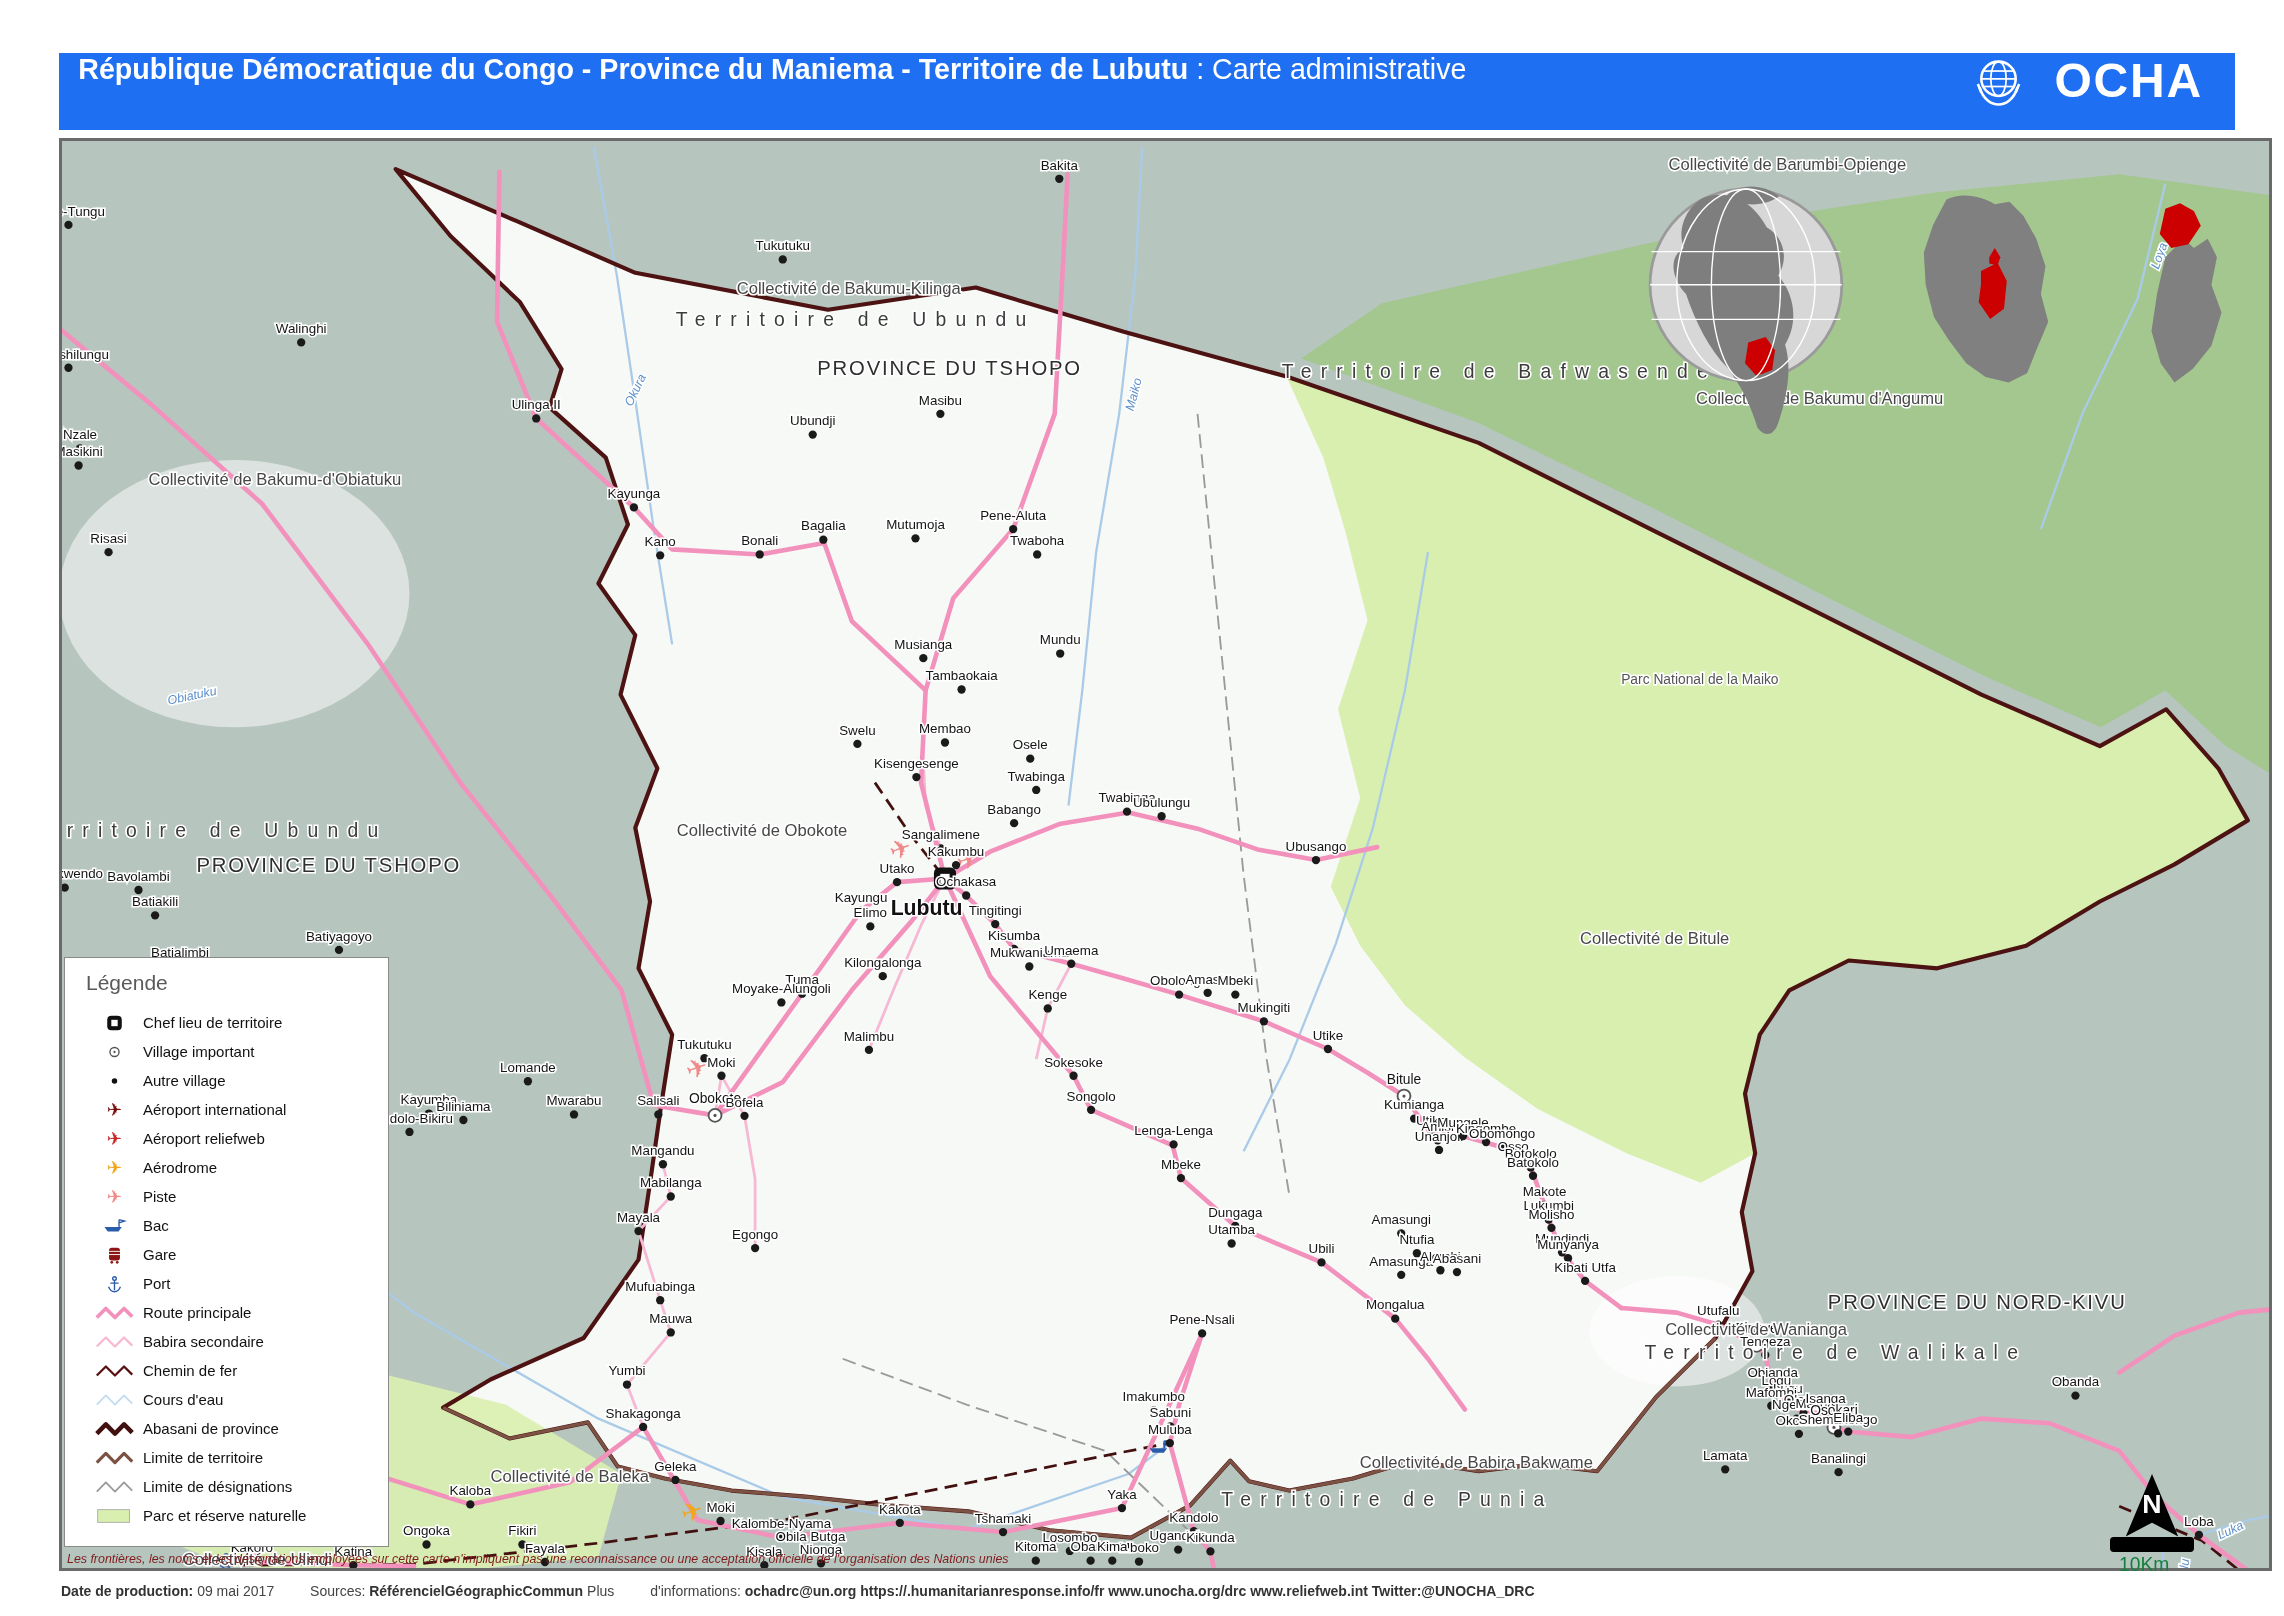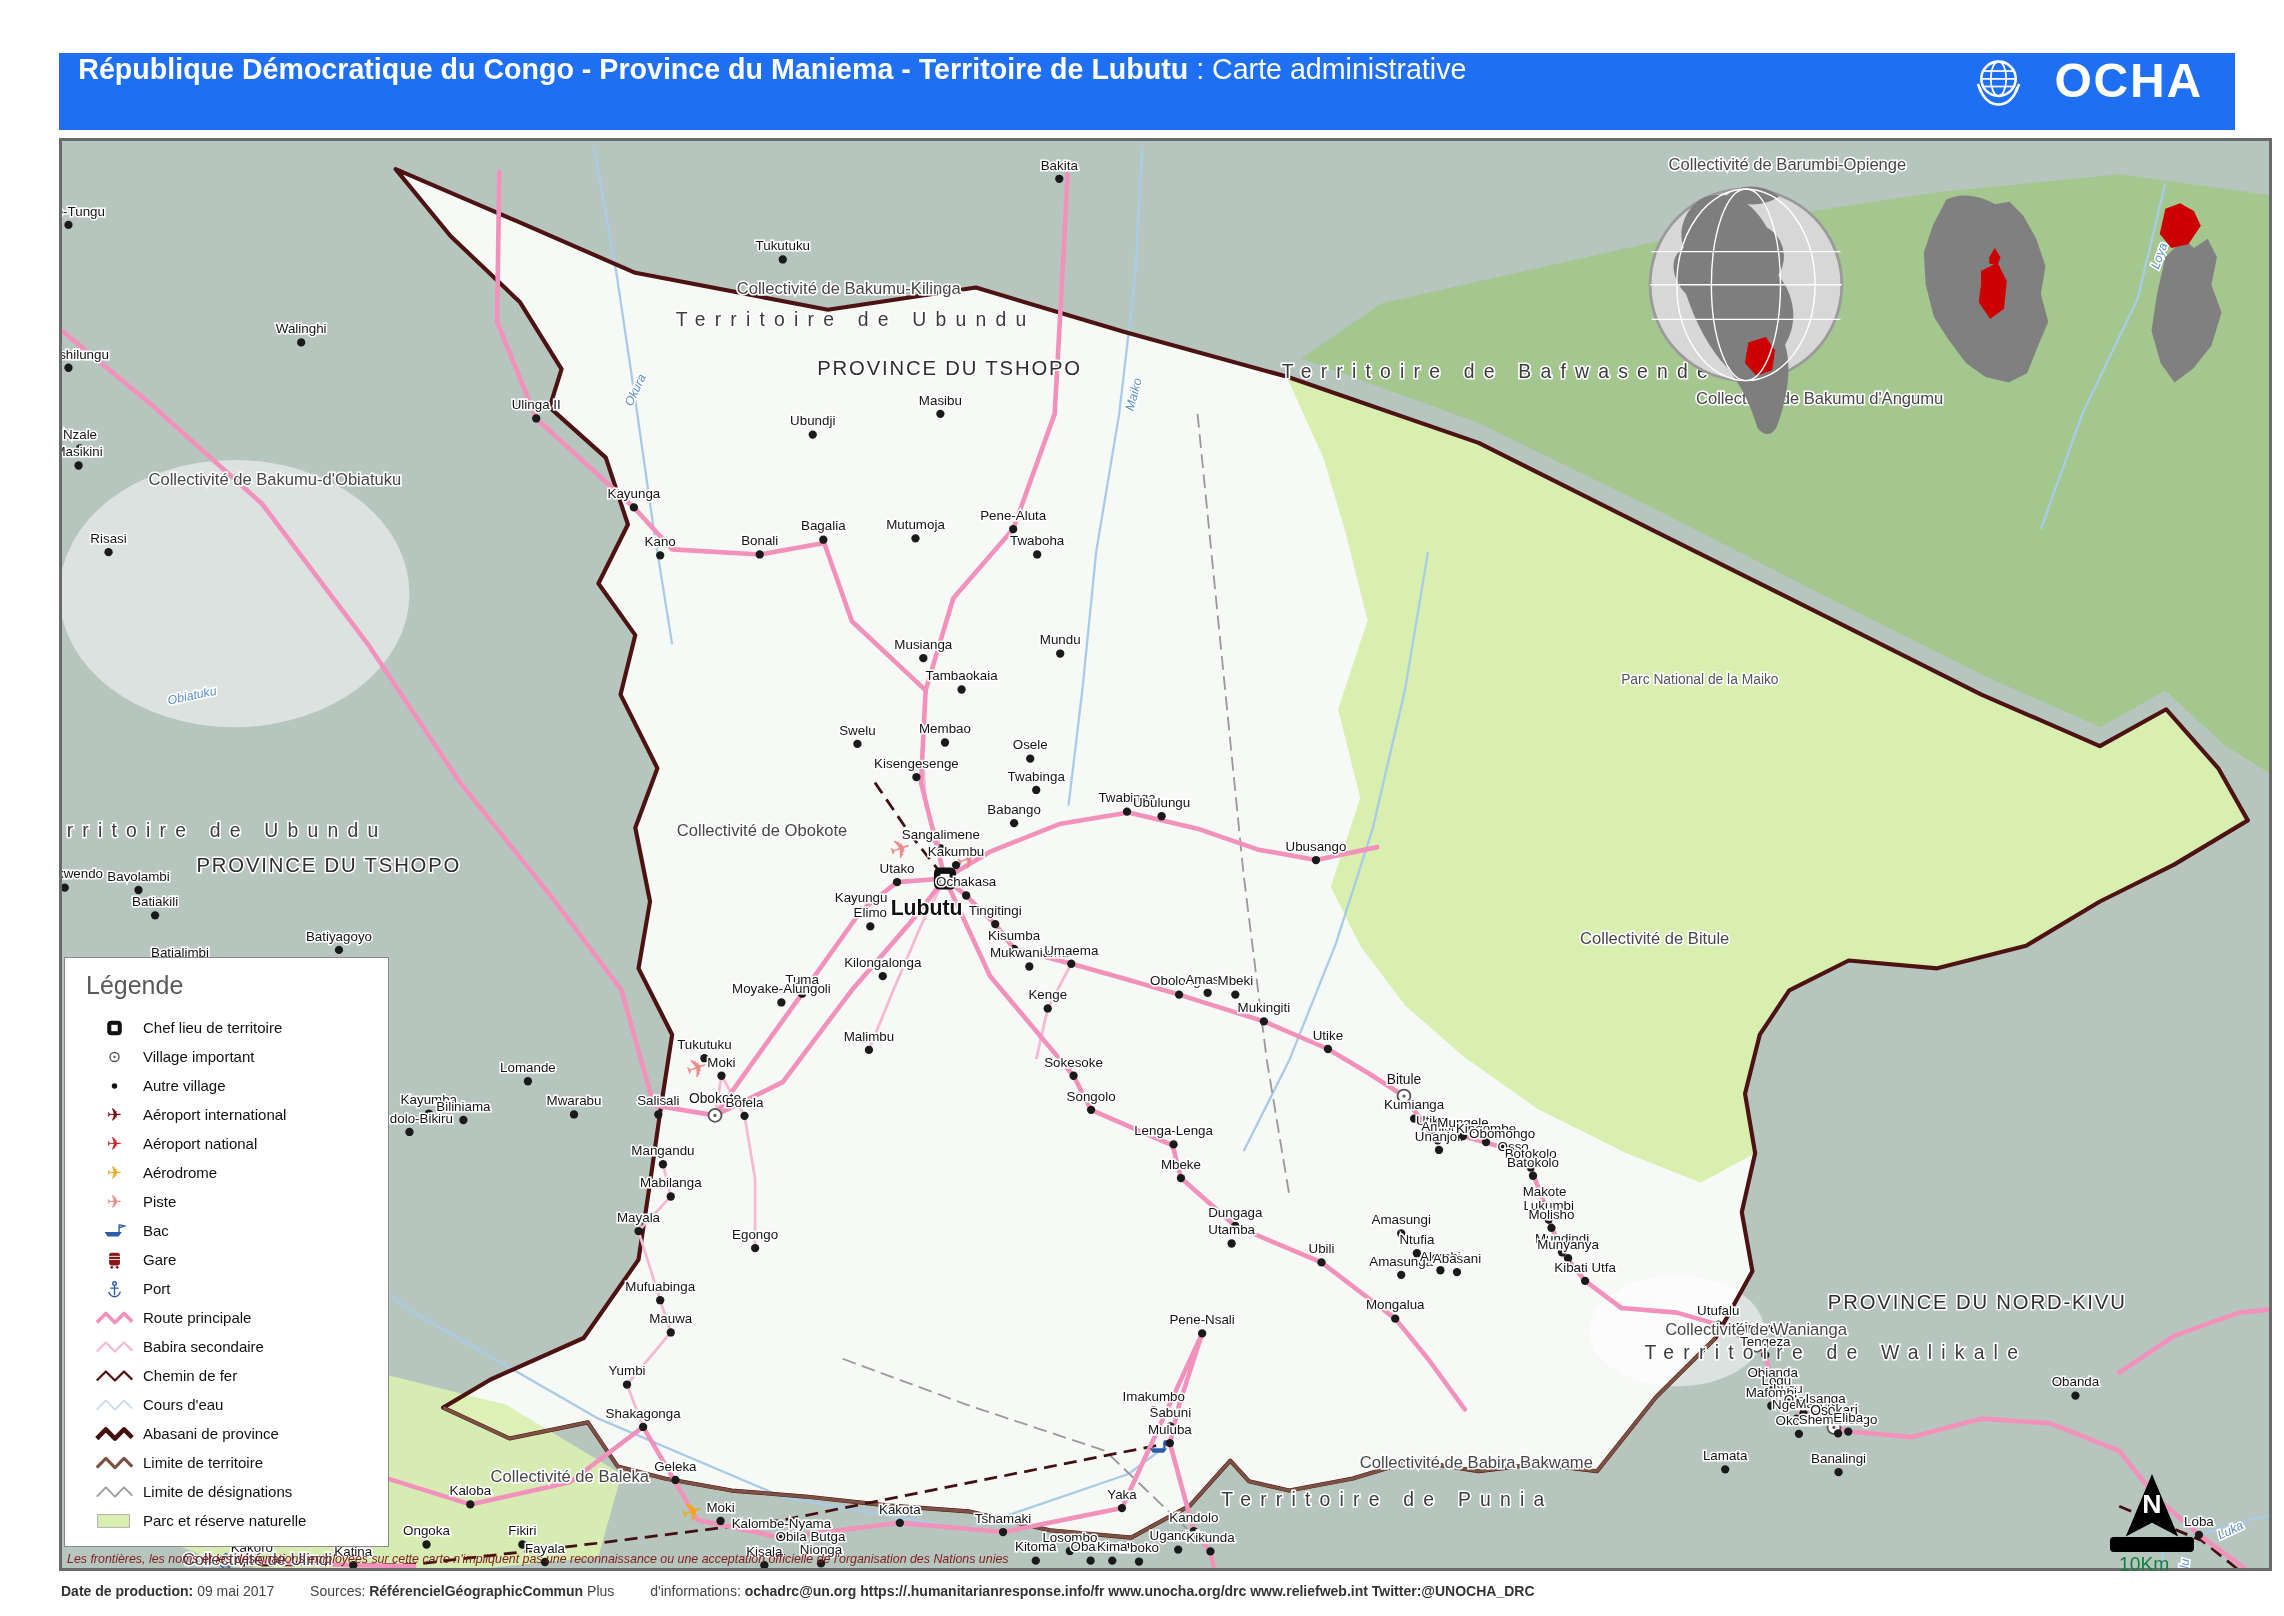--- a/index.html
+++ b/index.html
@@ -11,21 +11,21 @@
   #map-title .t-bold{font-weight:bold;}
   #ocha-logo{display:flex;align-items:center;margin-right:32px;gap:28px;}
   #ocha-logo .org-name{color:#ffffff;font-size:48px;font-weight:bold;letter-spacing:1.8px;}
 
   
   #map-frame{position:absolute;left:59px;top:138px;width:2213px;height:1433px;border:3.7px solid #6a6a6a;box-sizing:border-box;background:#b7c5bf;z-index:1;}
   #map-svg{position:absolute;left:0;top:0;width:100%;height:100%;}
 
   
   #legend{position:absolute;left:64px;top:957px;width:325px;height:590px;background:#ffffff;border:1.4px solid #8a8a8a;box-sizing:border-box;z-index:10;padding:13px 0 0 21px;}
-  #legend-title{font-size:25px;color:#5a5a5a;margin-bottom:13px;}
+  #legend-title{font-size:21px;color:#5a5a5a;margin-bottom:13px;}
   .legend-row{display:flex;align-items:center;height:29px;}
   .legend-icon{width:57px;display:flex;justify-content:center;align-items:center;flex:0 0 57px;}
   .legend-label{font-size:15px;color:#111111;white-space:nowrap;}
 
   
   #north-arrow{position:absolute;left:2122px;top:1473px;z-index:8;}
   #scale-bar{position:absolute;left:2110px;top:1537px;width:84px;height:14.7px;background:#000000;border-radius:3.7px;z-index:8;}
   #scale-label{position:absolute;left:2119px;top:1554px;font-size:19.3px;color:#15803d;z-index:8;}
 
   
@@ -502,21 +502,21 @@
             </svg>
           </span>
           <span class="legend-label">Aéroport international</span>
         </div>
         <div class="legend-row">
           <span class="legend-icon">
             <svg width="41" height="20" viewBox="0 0 90 44">
               <text x="45" y="36" font-size="40" fill="#c62828" text-anchor="middle">✈</text>
             </svg>
           </span>
-          <span class="legend-label">Aéroport national</span>
+          <span class="legend-label">Aéroport reliefweb</span>
         </div>
         <div class="legend-row">
           <span class="legend-icon">
             <svg width="41" height="20" viewBox="0 0 90 44">
               <text x="45" y="36" font-size="40" fill="#f2a71b" text-anchor="middle">✈</text>
             </svg>
           </span>
           <span class="legend-label">Aérodrome</span>
         </div>
         <div class="legend-row">

